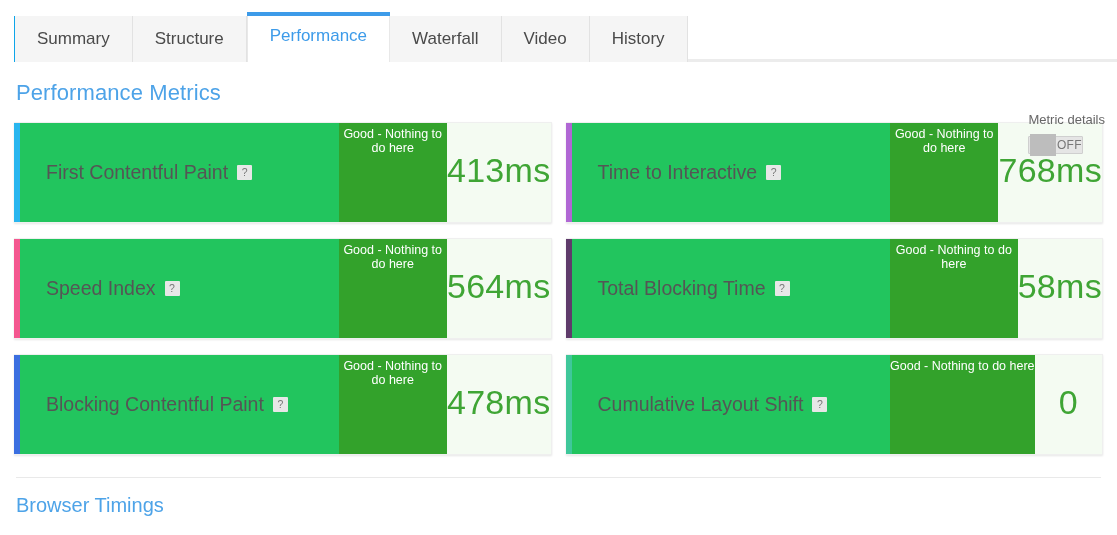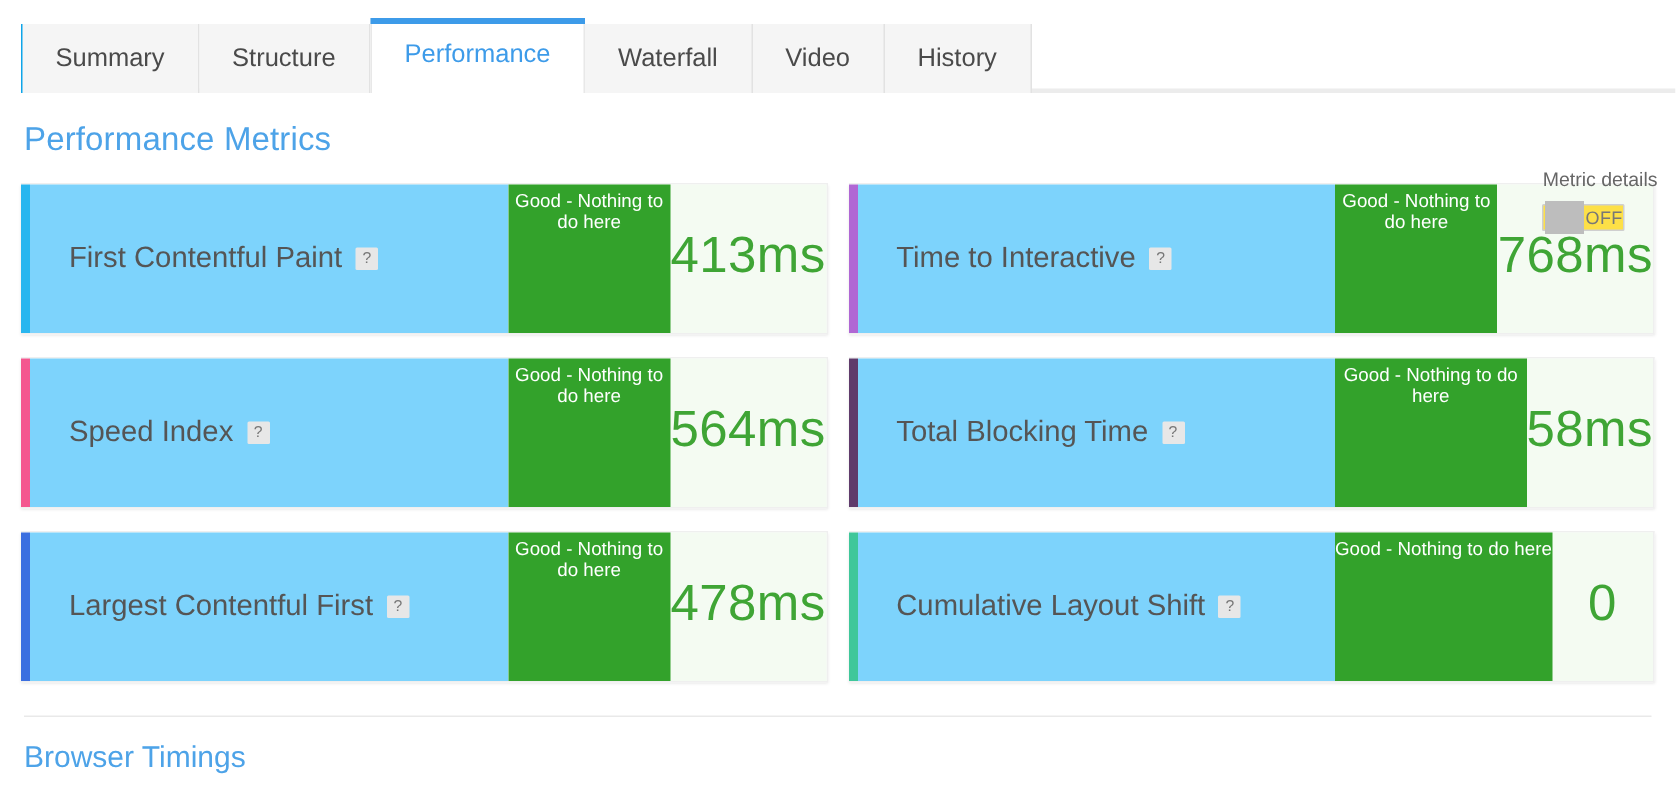--- a/index.html
+++ b/index.html
@@ -96,21 +96,21 @@
     flex-direction: column;
   }
   .detail-toggle .lbl {
     font-size: 13px;
     color: #666666;
   }
   .switch {
     width: 55px;
     height: 18px;
     border: 1px solid #cfcfcf;
-    background: #fde047;
+    background: #e5e5e5;
     display: flex;
     align-items: center;
     cursor: pointer;
     border-radius: 1px;
   }
   .switch .knob {
     width: 26px;
     height: 22px;
     background: #bdbdbd;
     margin: 0 0 0 1px;
@@ -141,21 +141,21 @@
   }
   .card .accent {
     width: 6px;
     flex: 0 0 6px;
   }
   .card .label-area {
     flex: 1 1 auto;
     display: flex;
     align-items: center;
     padding-left: 26px;
-    background: #7dd3fc;
+    background: #22c55e;
     min-width: 0;
   }
   .card .label {
     font-size: 19.5px;
     color: #555555;
     white-space: nowrap;
   }
   .help {
     display: inline-block;
     width: 15px;
@@ -278,21 +278,21 @@
       </div>
       <div class="value-area" style="background: rgb(244, 251, 242);">
         <div class="status" style="background: rgb(51, 162, 43);">Good - Nothing to do here</div>
         <div class="value" style="color: rgb(63, 165, 53);">58ms</div>
       </div>
     </div>
 
     <div class="card">
       <div class="accent" style="background: rgb(59, 111, 224);"></div>
       <div class="label-area">
-        <span class="label">Largest Contentful First</span>
+        <span class="label">Blocking Contentful Paint</span>
         <span class="help">?</span>
       </div>
       <div class="value-area" style="background: rgb(244, 251, 242);">
         <div class="status" style="background: rgb(51, 162, 43);">Good - Nothing to do here</div>
         <div class="value" style="color: rgb(63, 165, 53);">478ms</div>
       </div>
     </div>
 
     <div class="card">
       <div class="accent" style="background: rgb(63, 199, 154);"></div>

